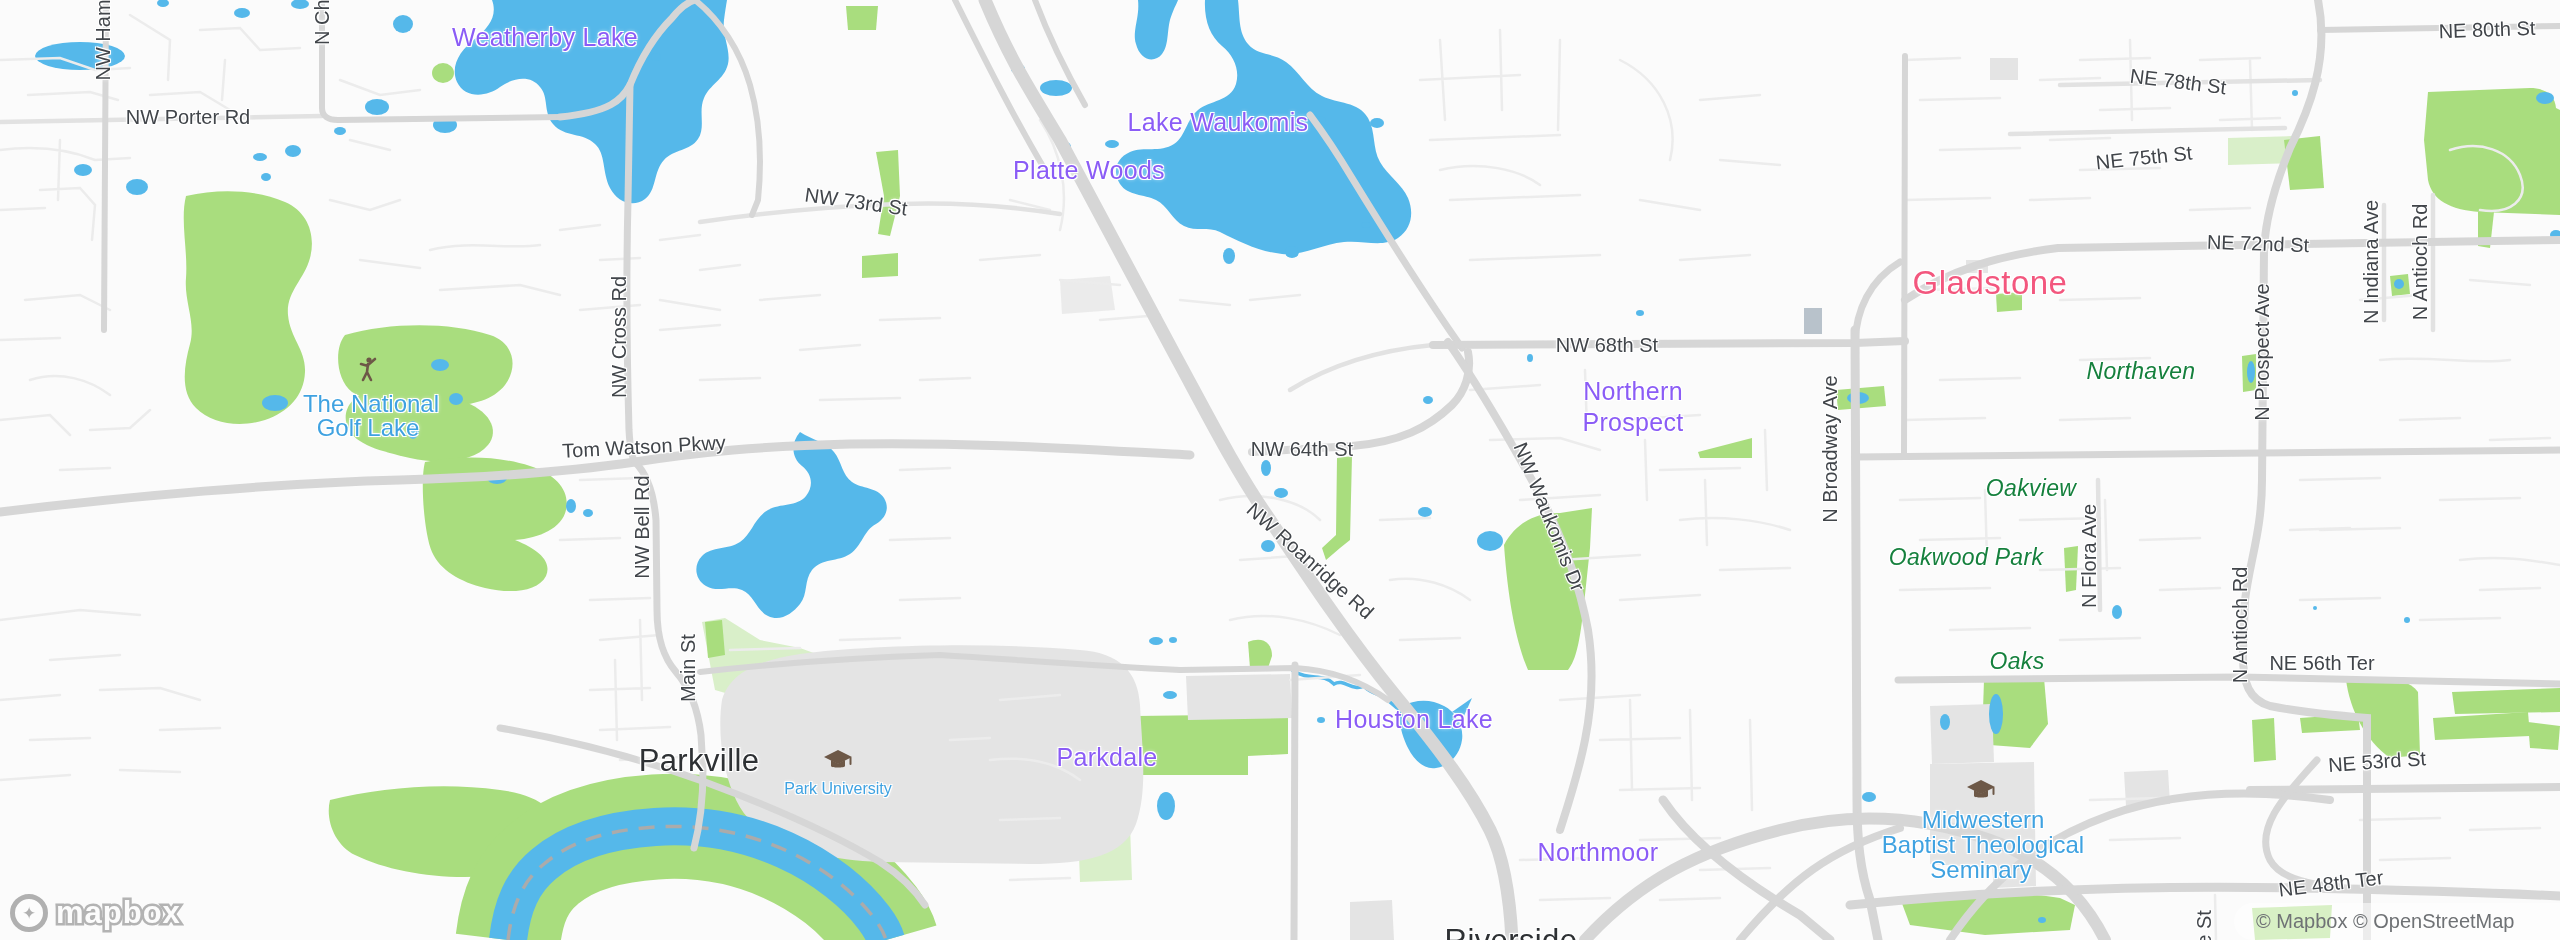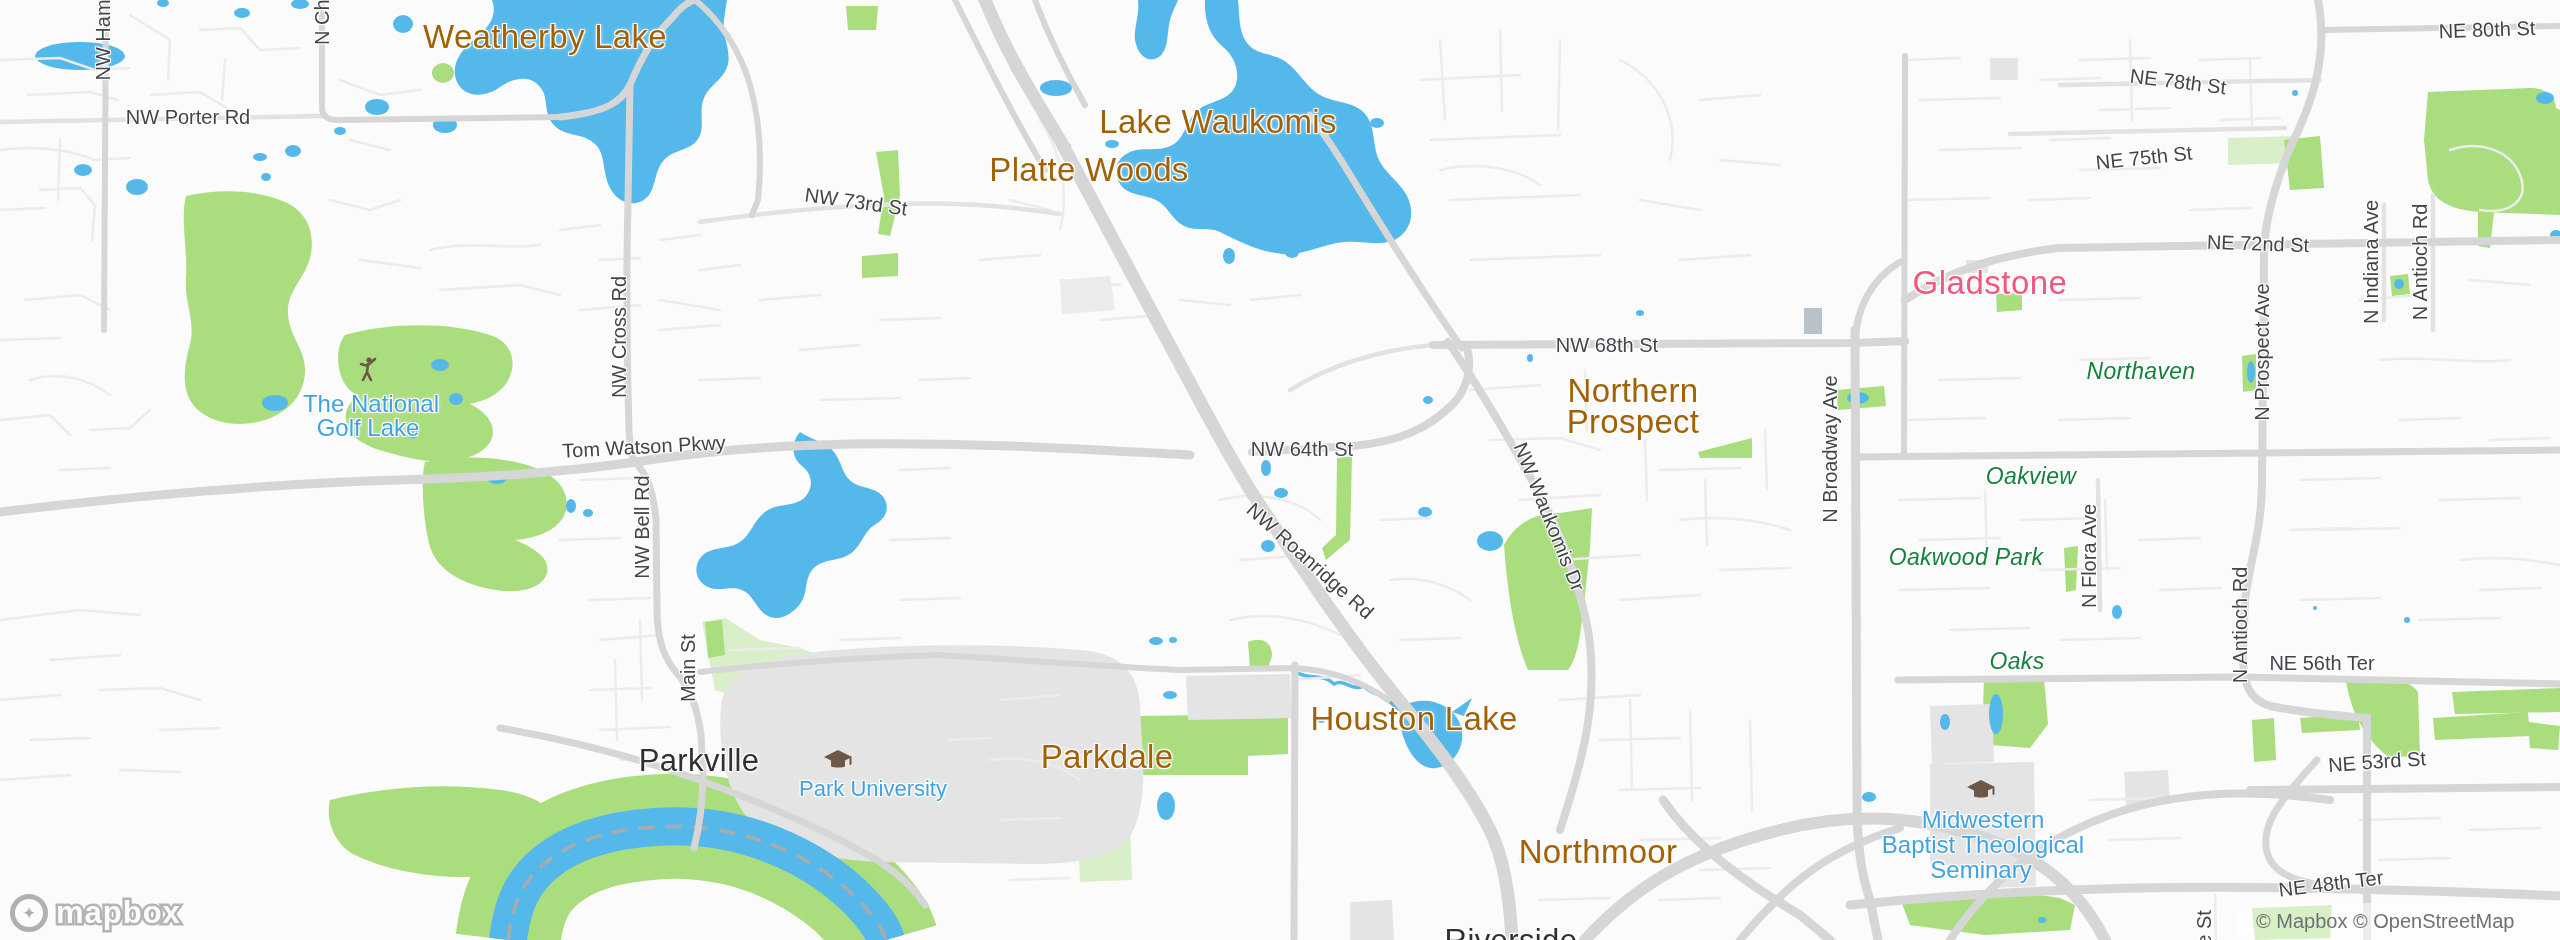--- a/index.html
+++ b/index.html
@@ -1,27 +1,27 @@
 <!DOCTYPE html>
 <html><head>
 <meta charset="utf-8">
 <style>
   html,body{margin:0;padding:0;background:#fbfbfb;}
   #map{position:relative;width:2560px;height:940px;overflow:hidden;background:#fbfbfb;
        font-family:"Liberation Sans","DejaVu Sans",sans-serif;}
   #base{position:absolute;left:0;top:0;}
   .lbl{position:absolute;transform:translate(-50%,-50%) rotate(var(--r,0deg));white-space:nowrap;
        text-shadow:-1px -1px 0 #fff,1px -1px 0 #fff,-1px 1px 0 #fff,1px 1px 0 #fff,0 0 4px #fff;}
-  .city{font-size:33px;color:#a16207;letter-spacing:.3px;}
+  .city{font-size:25px;color:#8b5cf6;letter-spacing:.3px;}
   .city-sm{font-size:23px;color:#15803d;letter-spacing:.3px;font-style:italic;}
   .town{font-size:31px;color:#2e3134;font-weight:500;letter-spacing:.4px;}
   .citybig{font-size:33px;color:#f3577e;font-weight:500;letter-spacing:.5px;}
   .road{font-size:20px;color:#41454a;}
   .poi{font-size:24px;color:#3fa2e1;font-weight:500;}
-  .poi-lg{font-size:22px;color:#3fa2e1;font-weight:500;margin-left:35px;}
+  .poi-lg{font-size:16px;color:#3fa2e1;font-weight:500;}
   .vert{--r:-90deg;}
   .poiicon{position:absolute;transform:translate(-50%,-50%);}
   #logo{position:absolute;left:10px;top:894px;display:flex;align-items:center;gap:8px;opacity:.85;}
   #logo .circ{width:38px;height:38px;border-radius:50%;border:5px solid #a3a3a3;background:#fdfdfd;
        box-sizing:border-box;display:flex;align-items:center;justify-content:center;color:#a3a3a3;
        font-size:17px;font-weight:700;}
   #logo .word{font-size:31px;font-weight:700;letter-spacing:1px;color:#fdfdfd;
        -webkit-text-stroke:5px #a7a7a7;paint-order:stroke fill;}
   #attrib{position:absolute;right:0;top:903px;height:37px;background:rgba(255,255,255,.55);
        border-radius:19px 0 0 19px;display:flex;align-items:center;padding:0 22px 0 22px;width:282px;}
@@ -230,21 +230,21 @@
   </g>
 </svg>
 
   <div class="lbl city" style="left:545px;top:37px">Weatherby Lake</div>
   <div class="lbl city" style="left:1218px;top:122px">Lake Waukomis</div>
   <div class="lbl city" style="left:1089px;top:170px">Platte Woods</div>
   <div class="lbl citybig" style="left:1990px;top:283px">Gladstone</div>
   <div class="lbl city" style="left:1633px;top:391px">Northern</div>
   <div class="lbl city" style="left:1633px;top:422px">Prospect</div>
   <div class="lbl city-sm" style="left:2141px;top:371px">Northaven</div>
-  <div class="lbl city-sm" style="left:2031px;top:476px">Oakview</div>
+  <div class="lbl city-sm" style="left:2031px;top:488px">Oakview</div>
   <div class="lbl city-sm" style="left:1966px;top:557px">Oakwood Park</div>
   <div class="lbl city-sm" style="left:2017px;top:661px">Oaks</div>
   <div class="lbl city" style="left:1414px;top:719px">Houston Lake</div>
   <div class="lbl city" style="left:1107px;top:757px">Parkdale</div>
   <div class="lbl town" style="left:699px;top:761px">Parkville</div>
   <div class="lbl city" style="left:1598px;top:852px">Northmoor</div>
   <div class="lbl town" style="left:1511px;top:941px">Riverside</div>
 
   <div class="poiicon" style="left:368px;top:371px">
     <svg width="26" height="26" viewBox="0 0 26 26">

